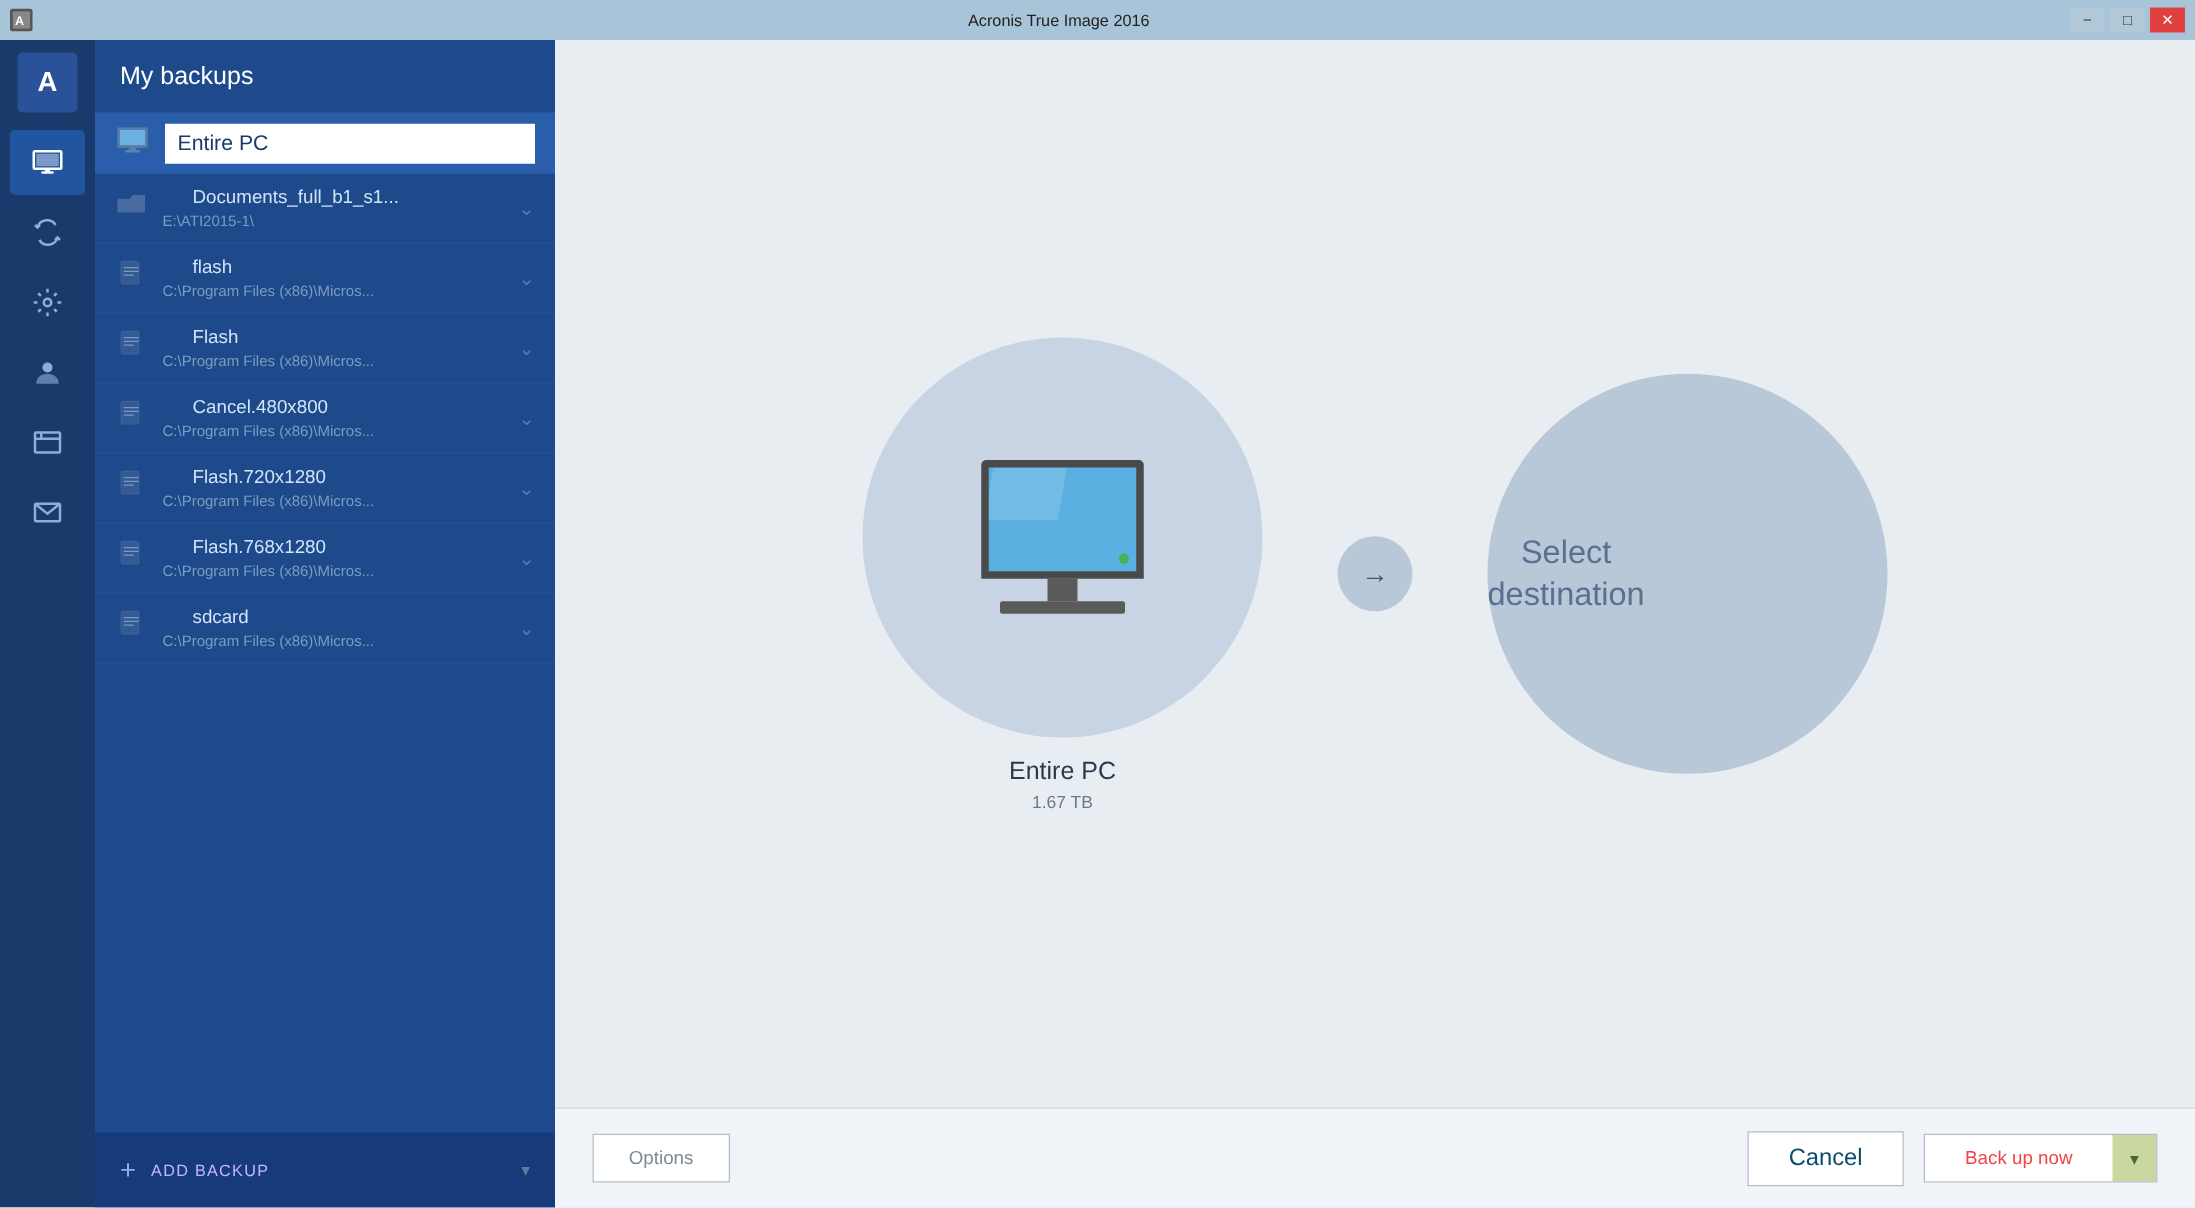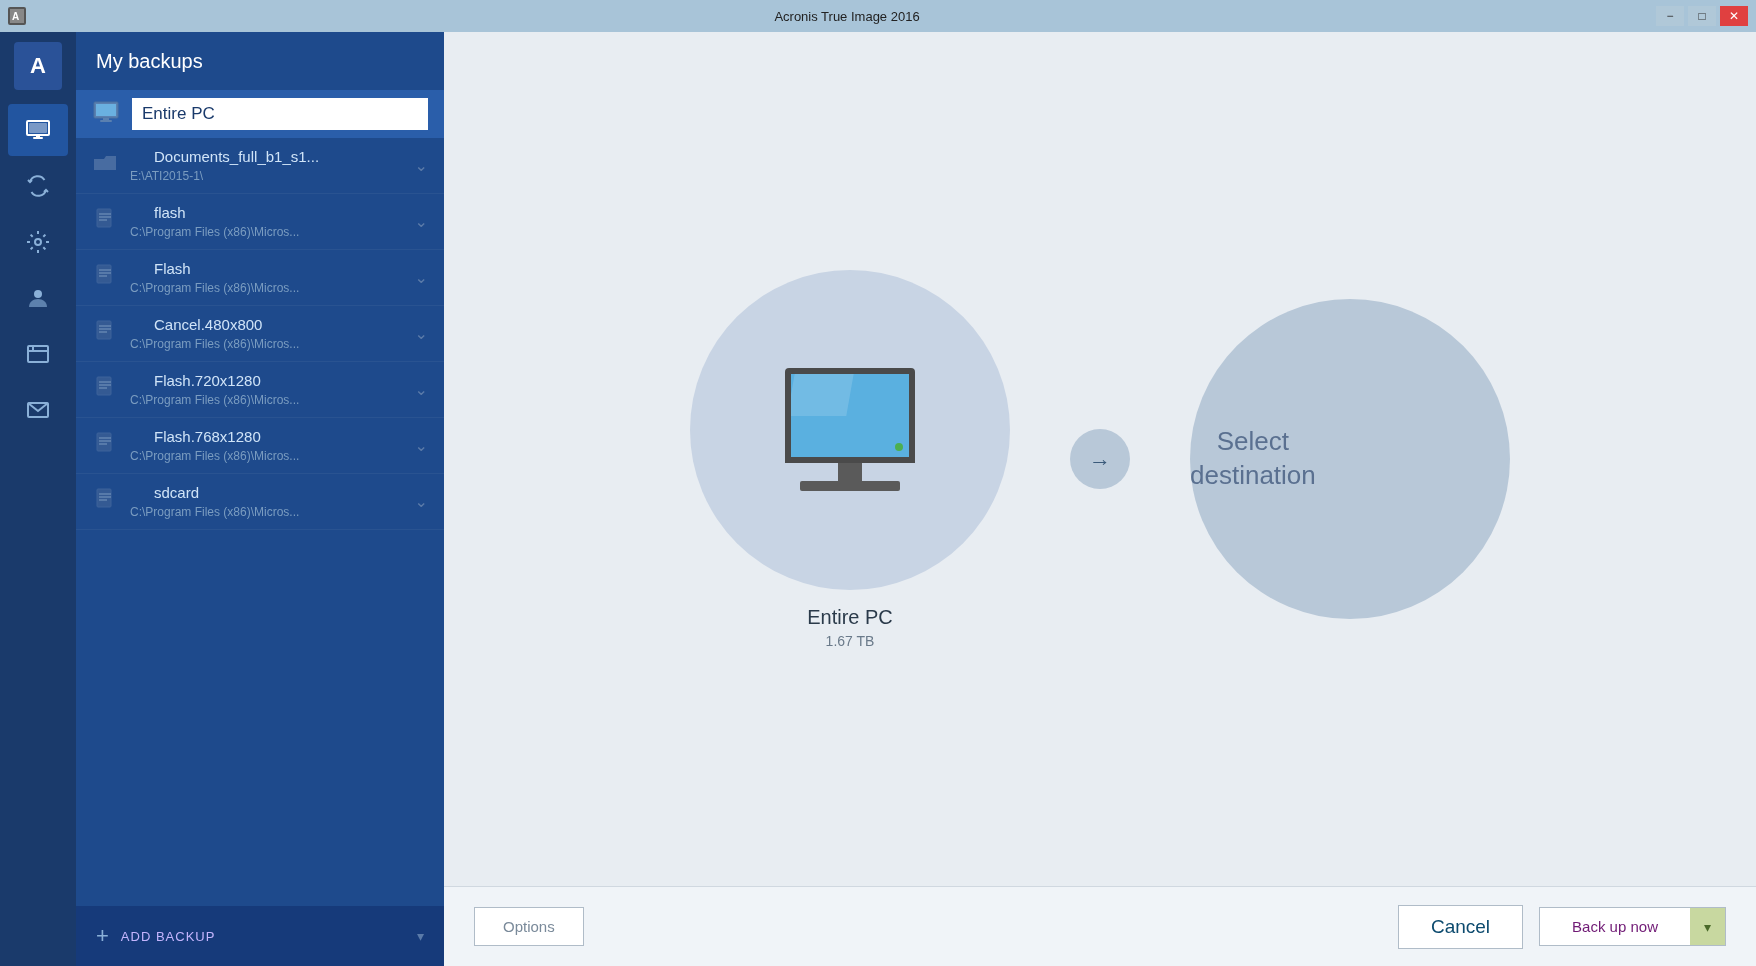--- a/index.html
+++ b/index.html
@@ -232,21 +232,21 @@
       font-family: 'Segoe UI', Arial, sans-serif;
     }
     .btn-backup-wrap {
       display: flex;
       border: 1px solid #b0bcc8;
     }
     .btn-backup {
       padding: 10px 32px;
       background: white;
       border: none;
-      color: #701a75;
+      color: #ef4444;
       font-size: 15px;
       cursor: pointer;
       font-family: 'Segoe UI', Arial, sans-serif;
     }
     .btn-backup-arrow {
       padding: 10px 14px;
       background: #c8d8a0;
       border: none;
       color: #4a6a2a;
       font-size: 14px;

